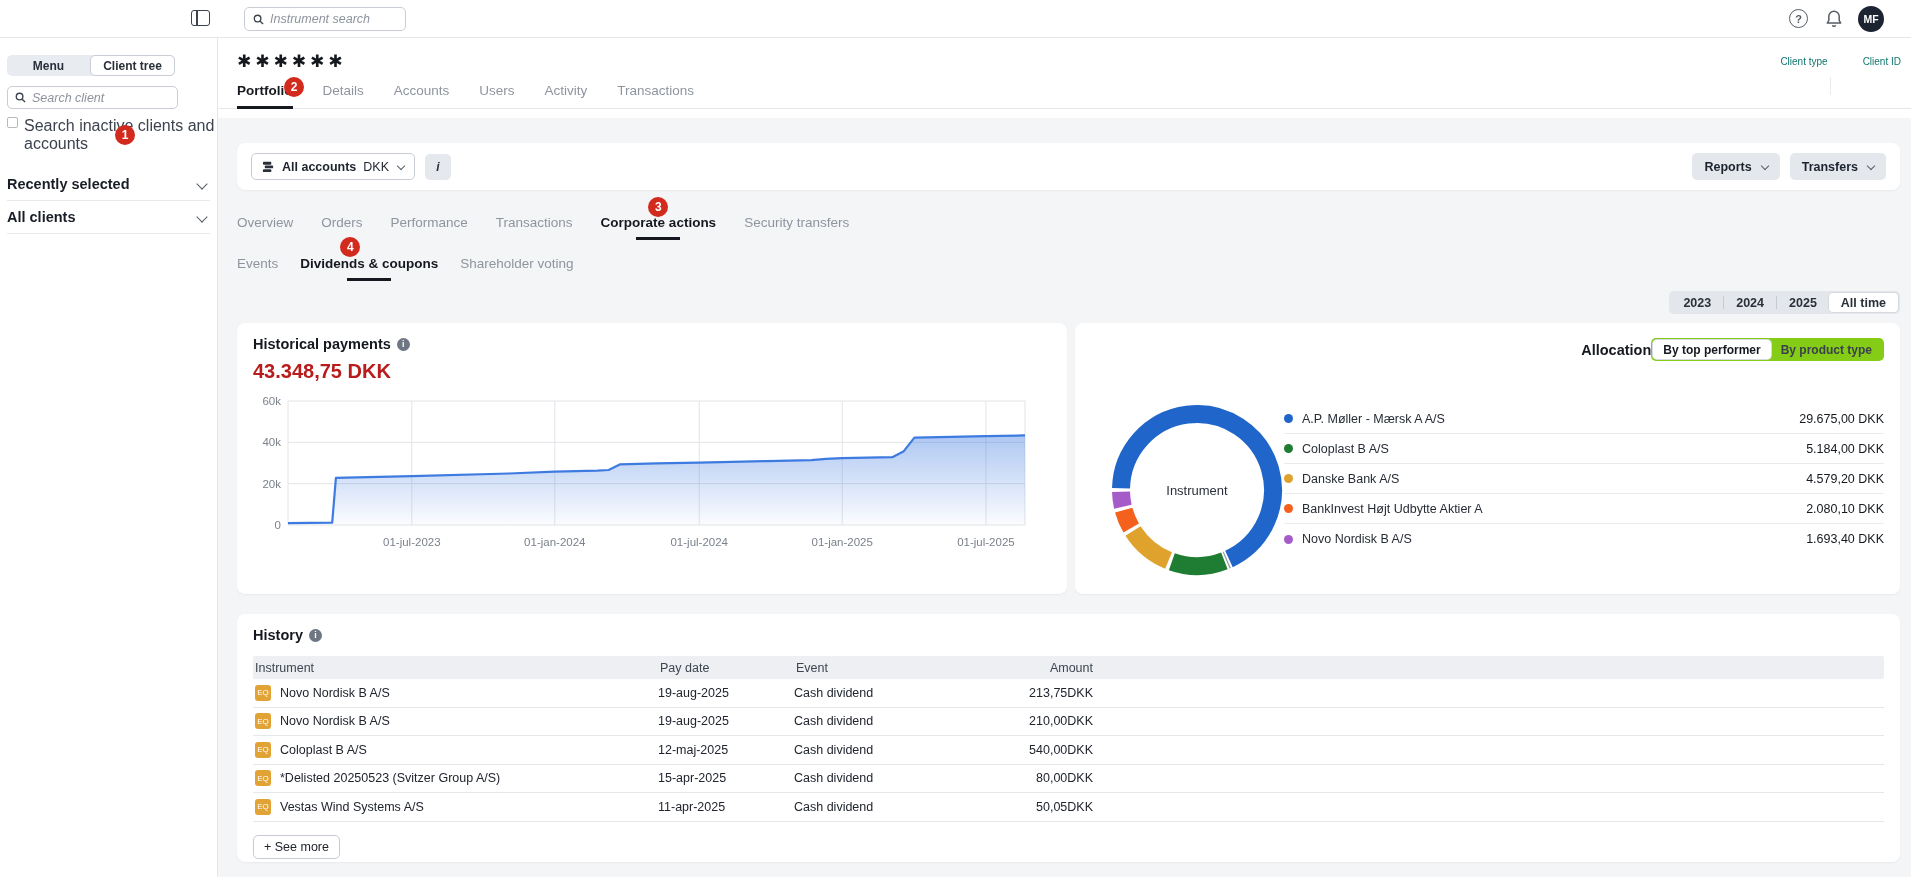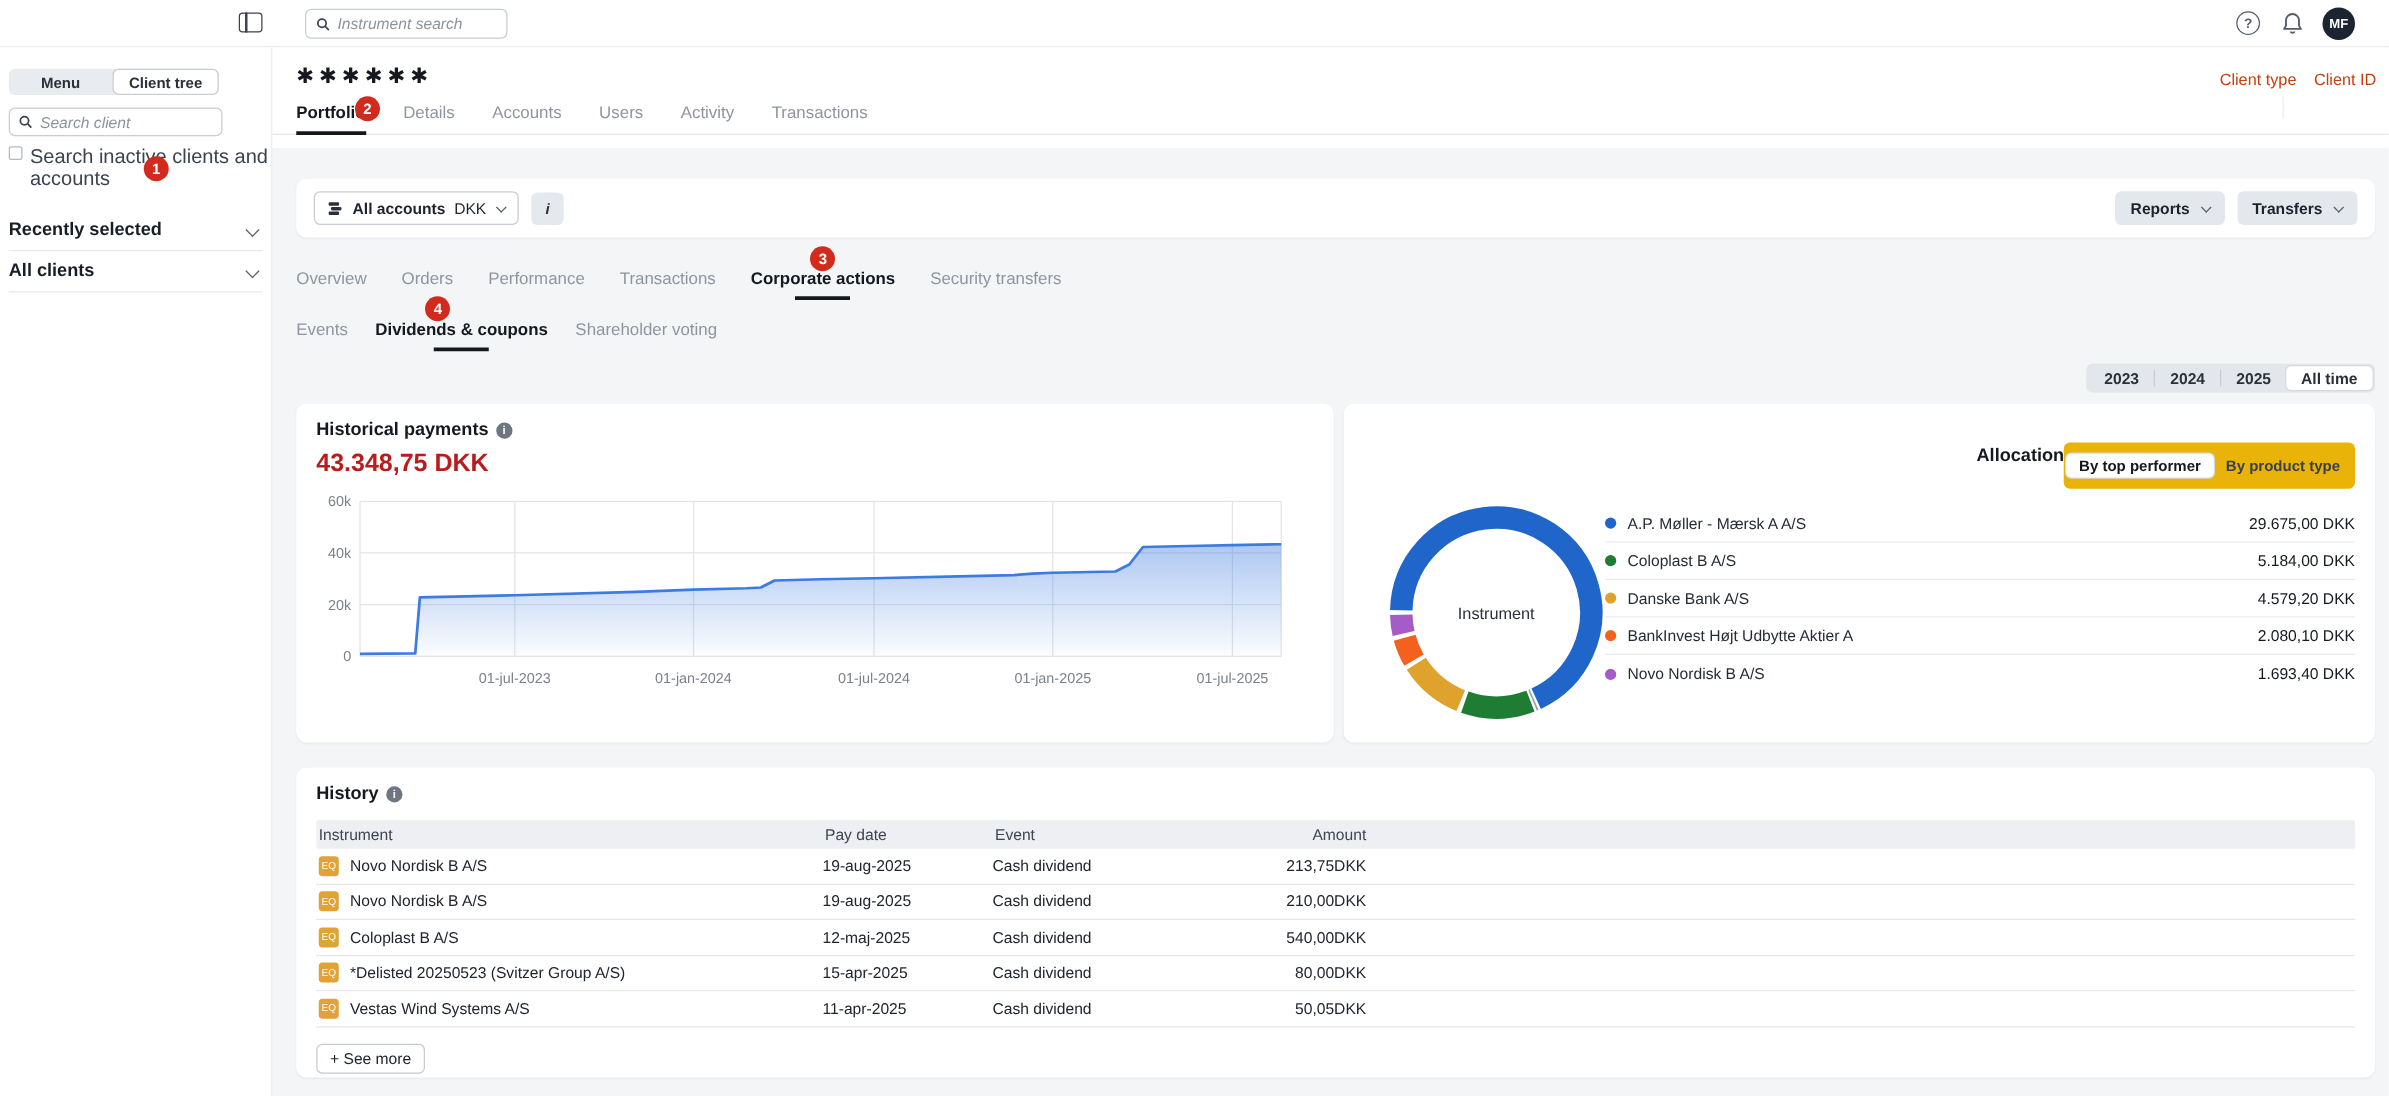--- a/index.html
+++ b/index.html
@@ -43,21 +43,21 @@
 
   
   .abadge { position:absolute; width:20px; height:20px; border-radius:50%; background:#d22a1c; color:#fff;
     font-size:12px; font-weight:bold; display:flex; align-items:center; justify-content:center; z-index:5; }
 
   
   .main { flex:1; display:flex; flex-direction:column; min-width:0; }
   .client-header { position:relative; background:#fff; height:80px; }
   .title-row { display:flex; justify-content:space-between; padding:13px 6px 0 19px; }
   .client-title { font-size:17px; font-weight:700; letter-spacing:4px; color:#15191f; }
-  .client-meta { position:relative; display:flex; gap:14px; font-size:13px; color:#c2410c; padding-top:5px; padding-right:4px; }
+  .client-meta { position:relative; display:flex; gap:35px; font-size:10px; color:#0f766e; padding-top:5px; padding-right:4px; }
   .meta-divider { position:absolute; left:50px; top:26px; width:1px; height:18px; background:#e9ebee; }
   .tabs-l1 { display:flex; gap:30px; padding-left:19px; margin-top:11px; border-bottom:1px solid #e5e7ea; }
   .tab { position:relative; font-size:13.5px; color:#8f959f; padding-bottom:10px; cursor:pointer; white-space:nowrap; }
   .tab.active { color:#15191f; font-weight:700; }
   .tabs-l1 .tab.active::after { content:''; position:absolute; left:0; right:0; bottom:-1px; height:3px; background:#15191f; }
 
   .content { flex:1; background:#f3f5f7; padding:25px 11px 0 19px; }
 
   
   .toolbar { height:47px; background:#fff; border-radius:8px; box-shadow:0 1px 2px rgba(16,24,40,.05);
@@ -89,21 +89,21 @@
   .card-title { font-size:14.5px; font-weight:700; color:#15191f; display:flex; align-items:center; gap:6px; }
   .info-dot { width:13px; height:13px; border-radius:50%; background:#6e7683; color:#fff; font-size:9px; font-weight:bold;
     display:flex; align-items:center; justify-content:center; cursor:pointer; }
 
   .pay-card { width:830px; padding:13px 16px 0 16px; }
   .pay-total { font-size:20px; font-weight:700; color:#b91c1c; margin-top:8px; }
   .axis { fill:#7b828c; font-size:11.5px; font-family:"Liberation Sans","DejaVu Sans",sans-serif; }
 
   .alloc-card { position:relative; flex:1; padding:15px 16px 0 18px; }
   .alloc-head { display:flex; justify-content:flex-end; align-items:center; }
-  .mini-seg { display:flex; align-items:center; height:37px; background:#eab308; border-radius:5px; padding:0 2px;margin-top:16px; }
+  .mini-seg { display:flex; align-items:center; height:23px; background:#84cc16; border-radius:5px; padding:0 2px; }
   .mini-item { padding:0 10px; font-size:12px; font-weight:600; color:#3a414c; height:19px; display:flex; align-items:center; cursor:pointer; }
   .mini-item.sel { background:#fff; border-radius:4px; font-weight:700; color:#15191f; box-shadow:0 0 0 1px #d6dade; }
   .donut-wrap { position:absolute; left:27px; top:72px; width:190px; height:190px; }
   .donut-center { position:absolute; inset:0; display:flex; align-items:center; justify-content:center;
     font-size:13px; color:#2a303a; pointer-events:none; }
   .legend { position:absolute; left:209px; right:16px; top:81px; }
   .lrow { display:flex; align-items:center; height:30px; border-bottom:1px solid #e9ebee; font-size:12.5px; }
   .lrow:last-child { border-bottom:none; }
   .ldot { width:9px; height:9px; border-radius:50%; margin-right:9px; flex:0 0 auto; }
   .lname { color:#262c36; }

